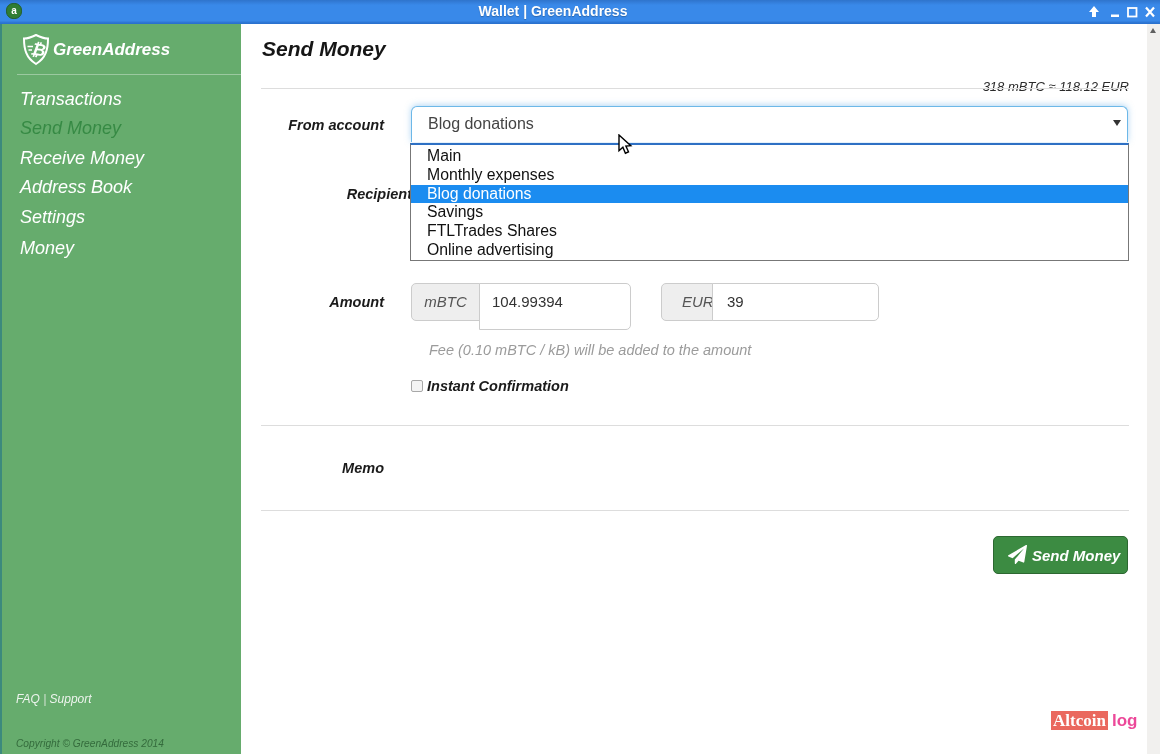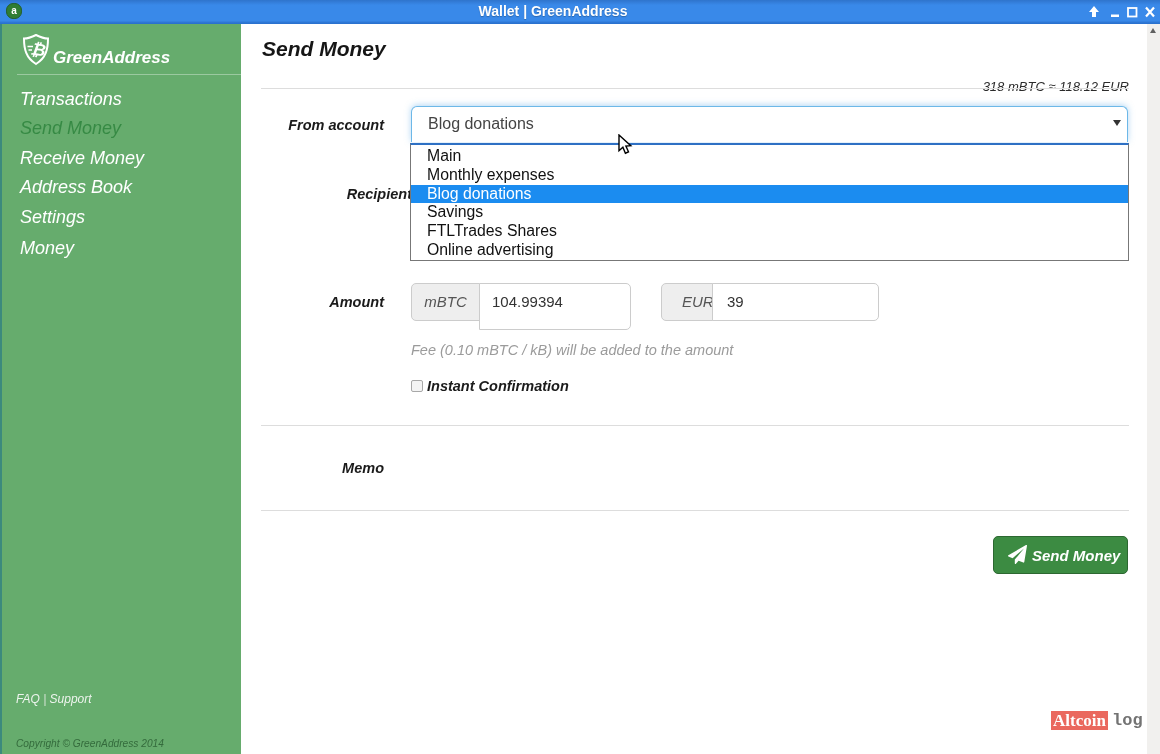--- a/index.html
+++ b/index.html
@@ -4,21 +4,21 @@
 <style>
   html,body{margin:0;padding:0;}
   body{width:1160px;height:754px;overflow:hidden;font-family:"Liberation Sans",sans-serif;background:#fff;position:relative;}
   .abs{position:absolute;}
   
   #titlebar{position:absolute;left:0;top:0;width:1160px;height:24px;background:linear-gradient(#2f74cc,#3989e9 22%,#3989e9 90%,#2a72cf);border-bottom:1px solid #2a72cf;box-sizing:border-box;}
   #titletext{position:absolute;left:0;top:3px;width:1106px;text-align:center;color:#fff;font-weight:bold;font-size:14px;text-shadow:0 1px 1px rgba(0,0,0,.25);}
   
   #sidebar{position:absolute;left:0;top:24px;width:241px;height:730px;background:#66ac6d;border-left:2px solid #3c8a7d;box-sizing:border-box;font-style:italic;}
   #sidebar .nav{color:#fff;font-size:18px;position:absolute;left:18px;white-space:nowrap;}
-  #logotext{position:absolute;left:51px;top:16px;color:#fff;font-weight:bold;font-size:17px;margin-top:8px;}
+  #logotext{position:absolute;left:51px;top:16px;color:#fff;font-weight:bold;font-size:17px;}
   #sbdivider{position:absolute;left:15px;top:50px;width:226px;border-top:1px solid rgba(255,255,255,.35);}
   
   #content{position:absolute;left:241px;top:24px;width:906px;height:730px;background:#fff;}
   .hr{position:absolute;left:20px;width:868px;border-top:1px solid #ddd;}
   .lbl{position:absolute;left:0;width:143px;text-align:right;font-weight:bold;font-style:italic;font-size:14.5px;color:#1b1b1b;}
   
   #scroll{position:absolute;right:0;top:24px;width:13px;height:730px;background:#f1f0ee;}
 </style>
 </head>
 <body>
@@ -76,37 +76,37 @@
 
   <div class="lbl" style="top:270px;">Amount</div>
   <div class="abs" style="left:170px;top:259px;width:220px;height:38px;">
     <div style="position:absolute;left:0;top:0;width:69px;height:38px;background:#eee;border:1px solid #ccc;border-radius:5px 0 0 5px;box-sizing:border-box;font-size:15px;font-style:italic;color:#555;line-height:36px;text-align:center;">mBTC</div>
     <div style="position:absolute;left:68px;top:0;width:152px;height:47px;background:#fff;border:1px solid #ccc;border-radius:0 5px 5px 0;box-sizing:border-box;font-size:15px;color:#333;line-height:36px;padding-left:12px;">104.99394</div>
   </div>
   <div class="abs" style="left:420px;top:259px;width:218px;height:38px;">
     <div style="position:absolute;left:0;top:0;width:64px;height:38px;background:#eee;border:1px solid #ccc;border-radius:5px 0 0 5px;box-sizing:border-box;font-size:15px;font-style:italic;color:#555;line-height:36px;text-align:left;padding-left:20px;">EUR</div>
     <div style="position:absolute;left:51px;top:0;width:167px;height:38px;background:#fff;border:1px solid #ccc;border-radius:0 5px 5px 0;box-sizing:border-box;font-size:15px;color:#333;line-height:36px;padding-left:14px;">39</div>
   </div>
-  <div class="abs" style="left:170px;top:318px;font-size:14.5px;font-style:italic;color:#9b9b9b;">Fee (0.10 mBTC / kB) will be added to the amount</div>
+  <div class="abs" style="left:188px;top:318px;font-size:14.5px;font-style:italic;color:#9b9b9b;">Fee (0.10 mBTC / kB) will be added to the amount</div>
   <div class="abs" style="left:170px;top:356px;width:12px;height:12px;border:1px solid #a8a8a8;border-radius:2px;background:#f4f4f4;box-sizing:border-box;"></div>
   <div class="abs" style="left:186px;top:354px;font-size:14.5px;font-weight:bold;font-style:italic;color:#1b1b1b;">Instant Confirmation</div>
 
   <div class="hr" style="top:401px;"></div>
   <div class="lbl" style="top:436px;">Memo</div>
   <div class="hr" style="top:486px;"></div>
 
   <div class="abs" id="sendbtn" style="left:752px;top:512px;width:135px;height:38px;background:#3c8b42;border:1px solid #2c6831;border-radius:5px;box-sizing:border-box;color:#fff;">
     <svg style="position:absolute;left:14px;top:8px" width="19" height="19" viewBox="0 0 1792 1792">
         <path fill="#fff" d="M1764 11q33 24 27 64l-256 1536q-5 29-32 45-14 8-31 8-11 0-24-5l-453-185-242 295q-18 23-49 23-13 0-22-4-19-7-30.5-23.5T640 1728v-349l864-1059-1069 925-395-162q-37-14-40-55-2-40 32-59L1696 9q15-9 32-9 20 0 36 11z"></path>
       </svg>
     <span style="position:absolute;left:38px;top:10px;font-size:15px;font-weight:bold;font-style:italic;white-space:nowrap;">Send Money</span>
   </div>
 
   <div class="abs" style="left:810px;top:687px;height:19px;background:#ea685e;color:#fff;font-family:'Liberation Serif',serif;font-weight:bold;font-size:17px;line-height:19px;padding:0 2px;">Altcoin</div>
-  <div class="abs" style="left:871px;top:687px;color:#737373;font-family:Liberation Mono, monospace;font-weight:bold;font-size:17px;line-height:19px;">log</div>
+  <div class="abs" style="left:871px;top:687px;color:#ec4899;font-family:Liberation Sans, sans-serif;font-weight:bold;font-size:17px;line-height:19px;">log</div>
 </div>
 
 <div id="scroll">
   <div style="position:absolute;left:3px;top:4px;width:0;height:0;border-left:3.5px solid transparent;border-right:3.5px solid transparent;border-bottom:5px solid #606060;"></div>
 </div>
 
 <svg class="abs" style="left:618px;top:134px;z-index:50" width="16" height="22" viewBox="0 0 16 22">
   <path d="M1 1 L1 16.8 L4.9 13.3 L7.4 19.2 L10.5 17.8 L7.9 12.1 L12.8 11.7 Z" fill="#fff" stroke="#000" stroke-width="1.4" stroke-linejoin="miter"></path>
 </svg>
 

